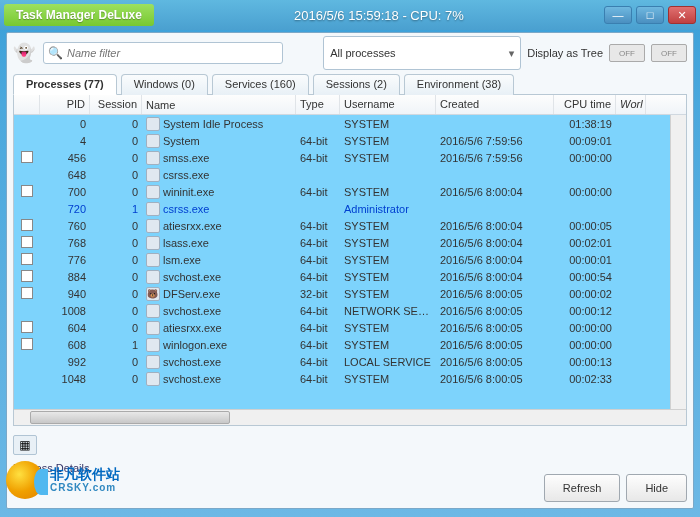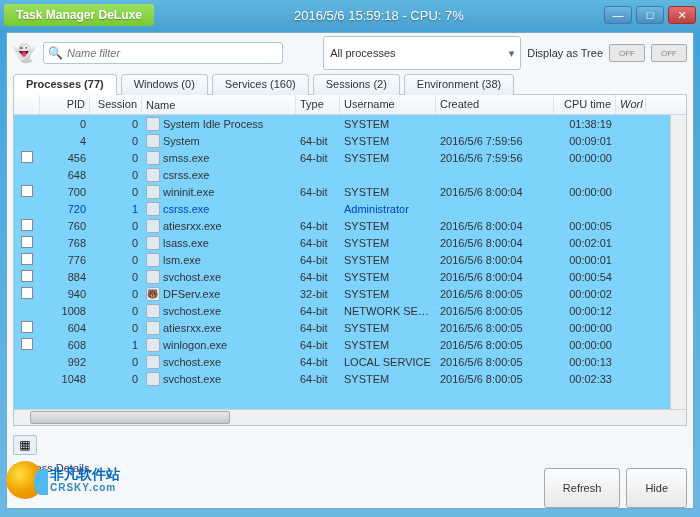--- a/index.html
+++ b/index.html
@@ -55,21 +55,21 @@
 .hscroll { height: 16px; background: #f0f0f0; border-top: 1px solid #d0d0d0; position: relative; }
 .hscroll-thumb { position: absolute; left: 16px; top: 1px; width: 200px; height: 13px; background: linear-gradient(180deg,#e8e8e8,#c8c8c8); border: 1px solid #aaa; border-radius: 2px; }
 .vscroll-hint { width: 16px; background: #f0f0f0; border-left: 1px solid #d0d0d0; }
 
 
 .bottom-bar { display: flex; align-items: center; gap: 6px; margin-top: 6px; height: 26px; }
 .bottom-icon { width: 24px; height: 20px; border: 1px solid #b0c4d4; background: #e8f0f6; border-radius: 2px; display: flex; align-items: center; justify-content: center; font-size: 12px; cursor: pointer; }
 .details-label { font-size: 11px; color: #336; margin-top: 4px; }
 
 .footer { display: flex; align-items: center; gap: 6px; margin-top: auto; height: 28px; justify-content: flex-end; }
-.btn { height: 40px; padding: 0 18px; font-size: 11px; background: linear-gradient(180deg, #fdfdfd, #e8e8e8); border: 1px solid #a0a8b0; border-radius: 3px; cursor: pointer; color: #333; }
+.btn { height: 28px; padding: 0 18px; font-size: 11px; background: linear-gradient(180deg, #fdfdfd, #e8e8e8); border: 1px solid #a0a8b0; border-radius: 3px; cursor: pointer; color: #333; }
 .btn.left { margin-right: auto; visibility: hidden; }
 
 
 .watermark { position: absolute; left: 6px; bottom: 18px; display: flex; align-items: center; gap: 6px; z-index: 50; }
 .wm-logo { width: 38px; height: 38px; border-radius: 50%; background: radial-gradient(circle at 35% 35%, #ffe040, #f0a000 50%, #e08000); position: relative; }
 .wm-logo::after { content: ""; position: absolute; right: -4px; top: 8px; width: 14px; height: 26px; border-radius: 50% 0 0 50%; background: #50b8f0; }
 .wm-text { font-size: 13px; color: #0068c0; font-weight: bold; line-height: 1.1; }
 .wm-text .cn { font-size: 14px; }
 .wm-text .en { font-size: 10px; color: #3088c0; letter-spacing: 1px; }
 </style>

